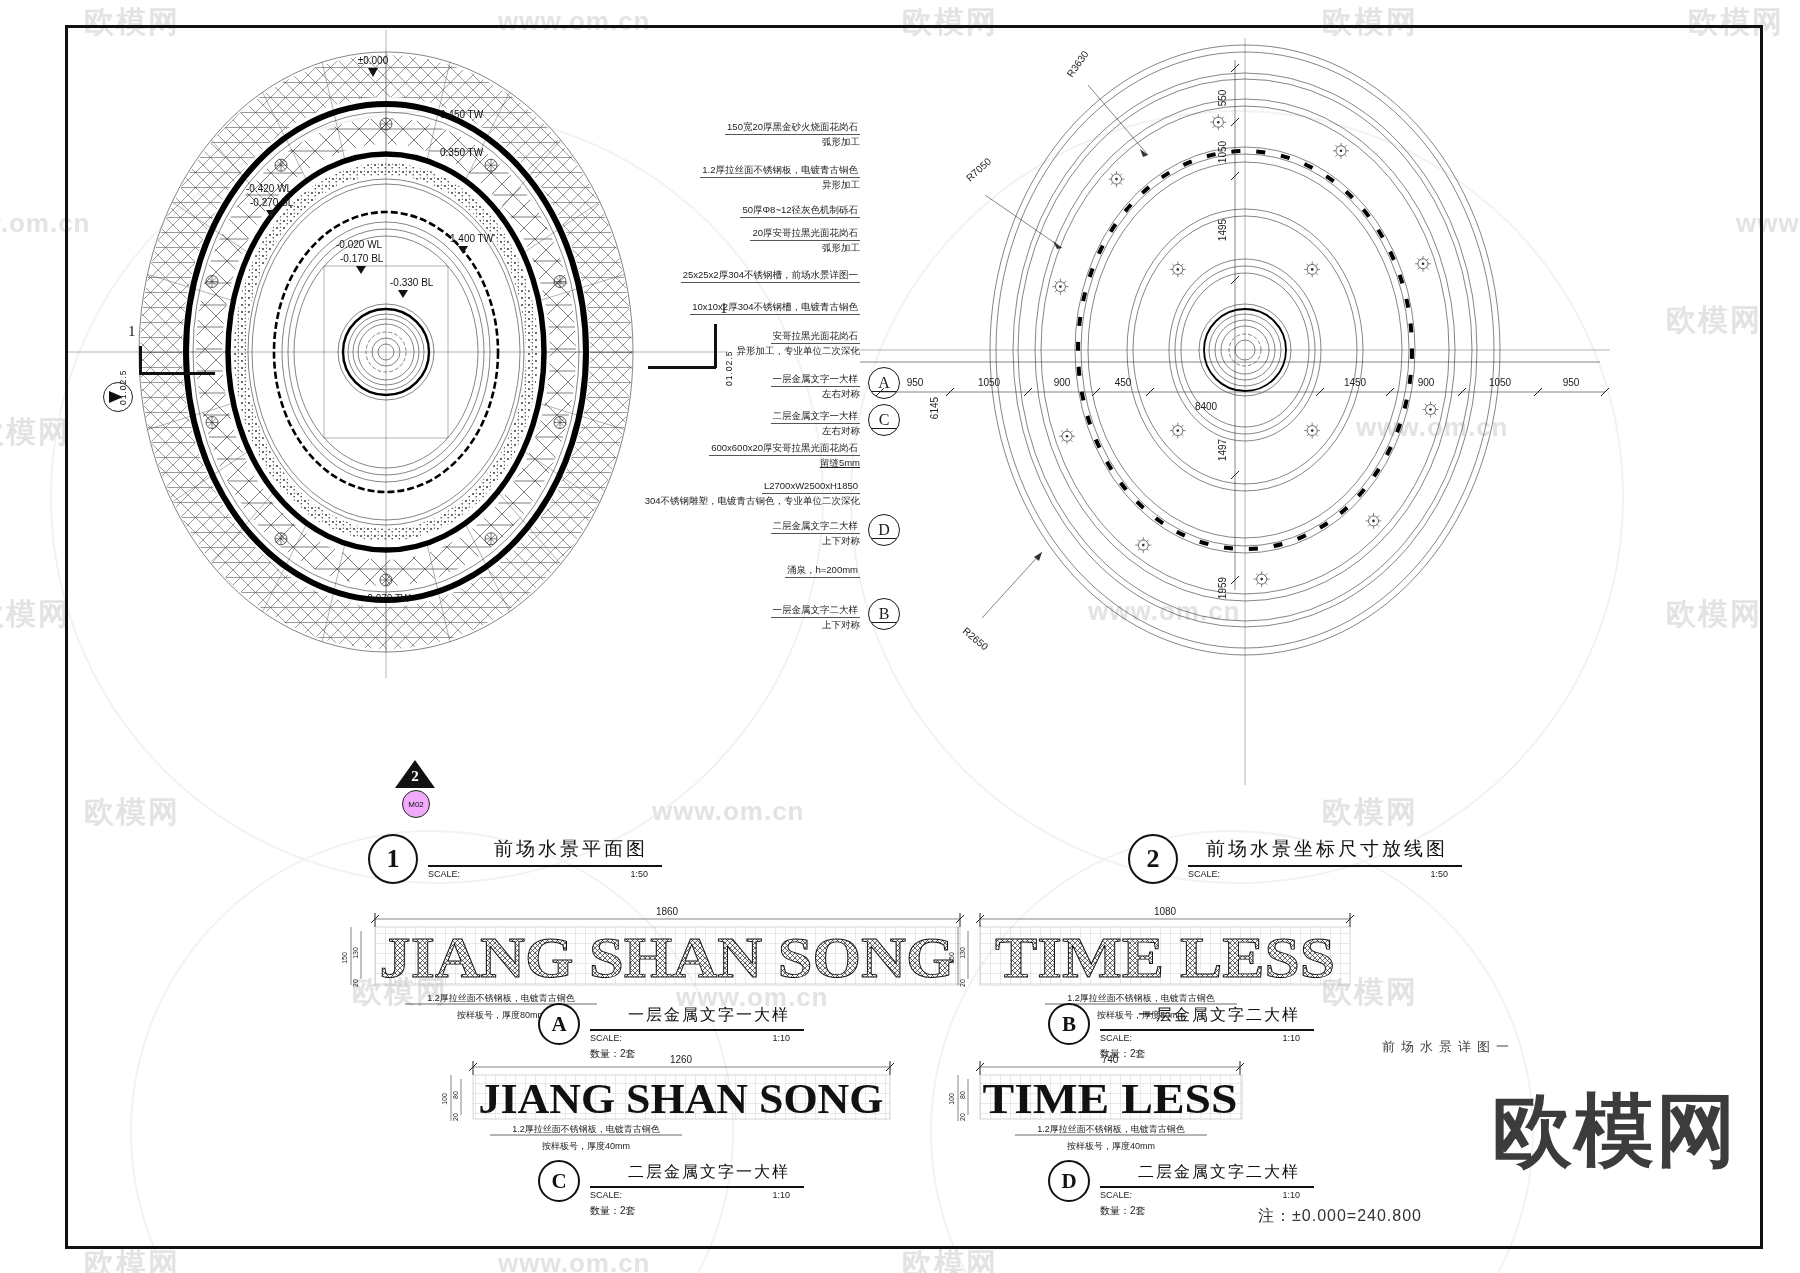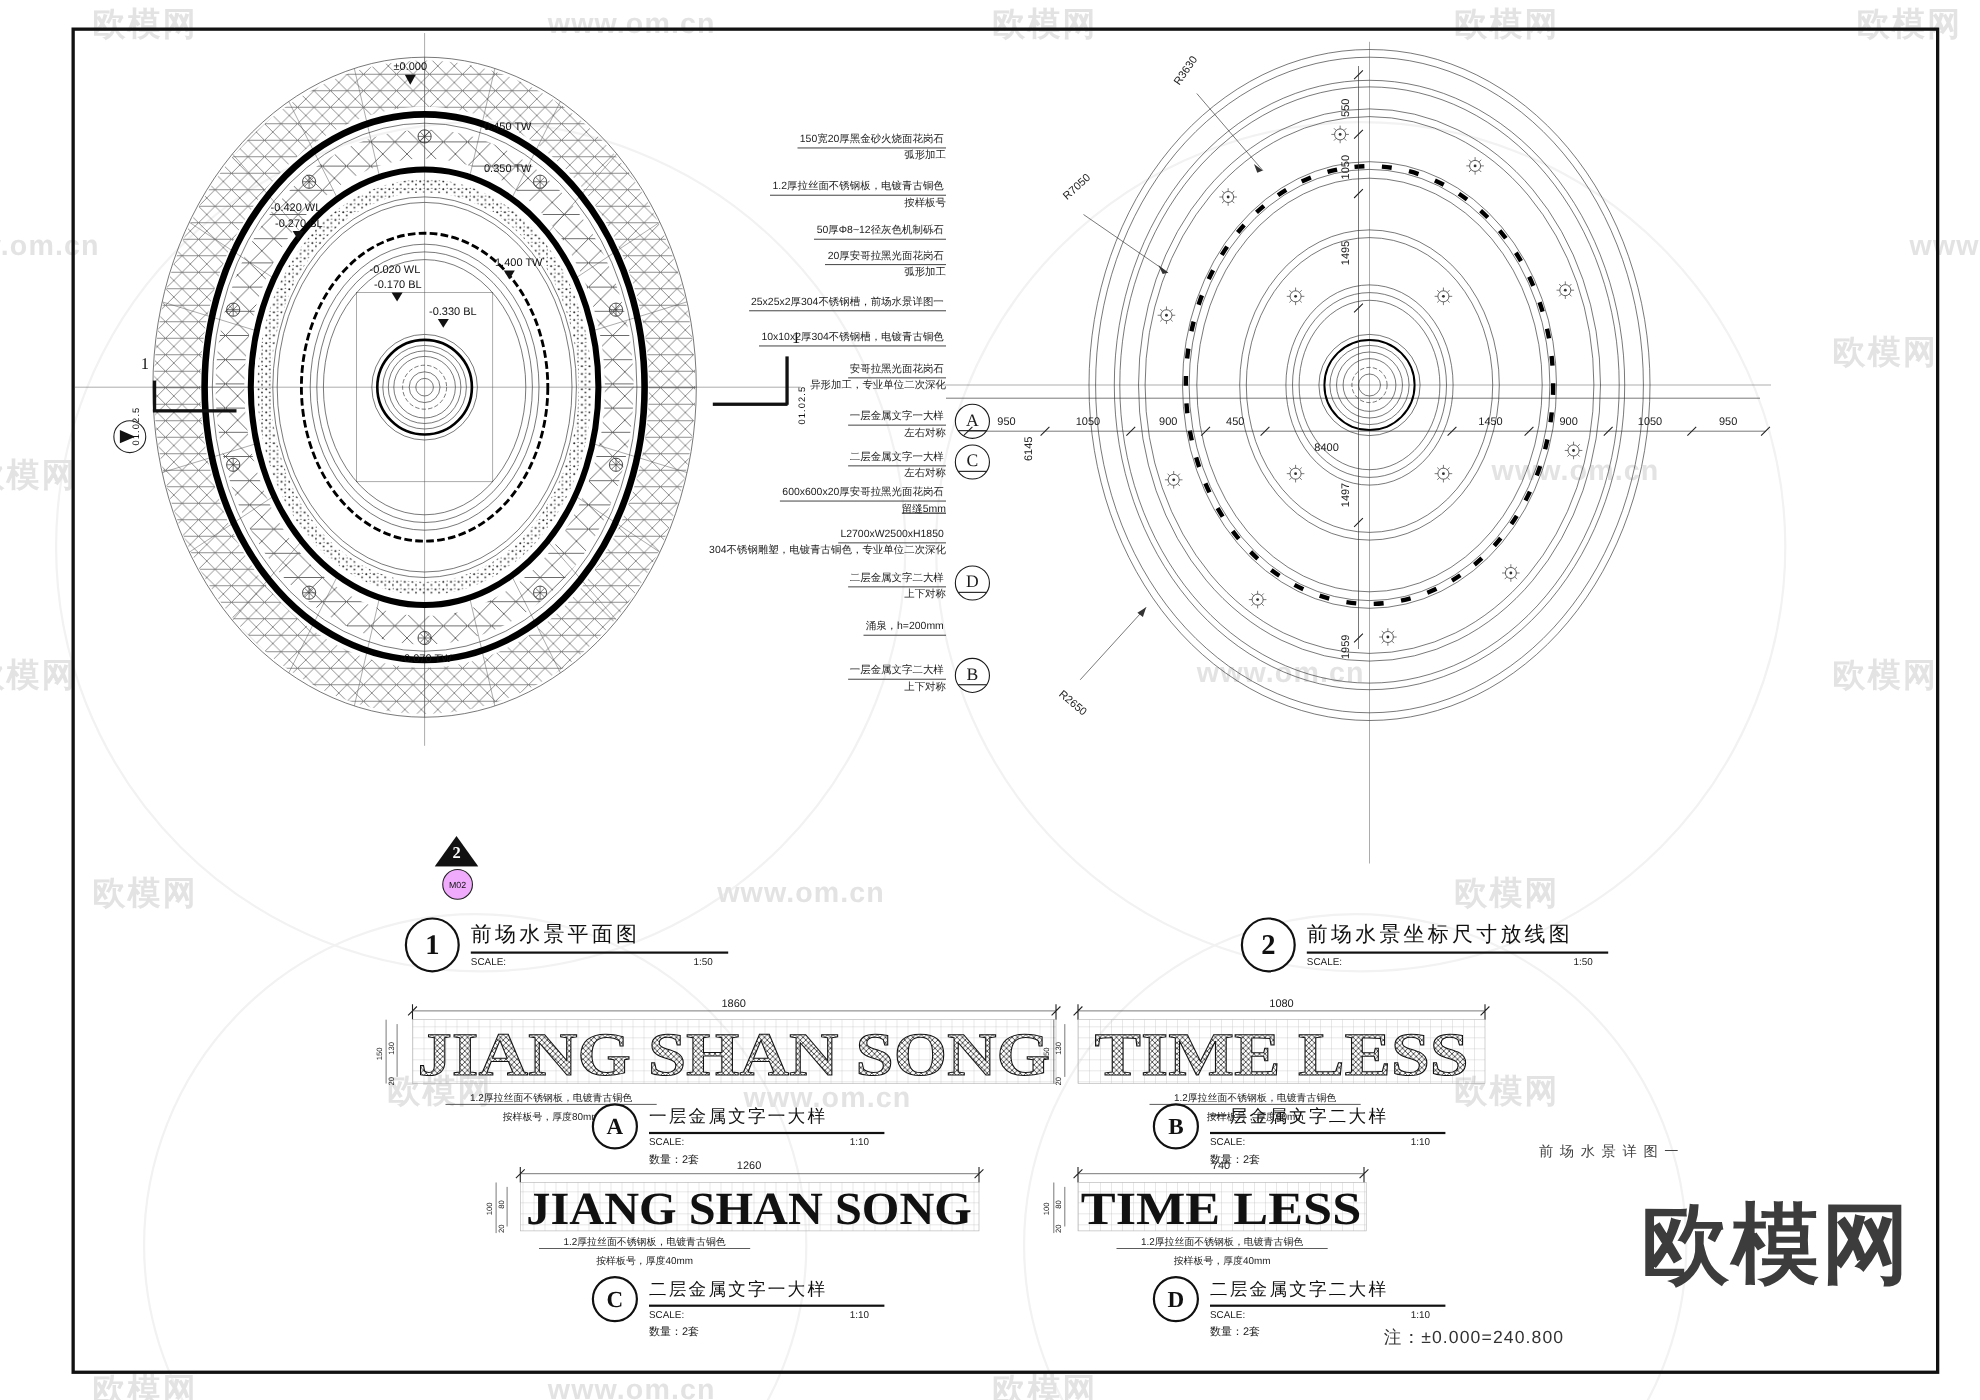--- a/index.html
+++ b/index.html
@@ -30,40 +30,40 @@
           border-radius:50%;display:flex;align-items:center;justify-content:center;
           font:16px "Liberation Serif",serif;background:#fff;}
   .bubble::after{content:"";position:absolute;left:2px;right:2px;bottom:6px;border-top:1.2px solid #1a1a1a;}
   
   .dtitle{position:absolute;display:flex;gap:10px;align-items:flex-start;}
   .numcir{width:46px;height:46px;border:2.6px solid #111;border-radius:50%;flex:0 0 auto;
           display:flex;align-items:center;justify-content:center;
           font:700 26px "Liberation Serif",serif;color:#111;background:#fff;}
   .numcir.small{width:38px;height:38px;font-size:21px;}
   .tcol .t-main{font-size:19px;letter-spacing:3px;color:#111;border-bottom:2.2px solid #111;
-                padding:2px 14px 3px 0;}
+                padding:2px 14px 3px 0;text-align:right;}
   .tcol .t-scale{display:flex;justify-content:space-between;font-size:9px;color:#222;
                  margin-top:2px;padding-right:14px;}
   .tcol .t-qty{font-size:10px;color:#222;margin-top:4px;}
   .stitle .t-main{font-size:16px;letter-spacing:2px;}
   
   .secnum{position:absolute;font:15px "Liberation Serif",serif;color:#111;}
   .secref{position:absolute;font-size:8.5px;color:#111;writing-mode:vertical-rl;
           transform:rotate(180deg);letter-spacing:1px;}
   .secline{position:absolute;background:#111;}
   .arrowcir{position:absolute;width:28px;height:28px;border:1.4px solid #222;border-radius:50%;}
   .arrowcir::after{content:"";position:absolute;left:5px;top:8px;border-left:14px solid #111;
                    border-top:6px solid transparent;border-bottom:6px solid transparent;}
   .tri{position:absolute;width:40px;height:28px;background:#111;
        clip-path:polygon(50% 0,100% 100%,0 100%);display:flex;align-items:flex-end;justify-content:center;}
   .tri span{color:#fff;font:600 15px "Liberation Serif",serif;line-height:24px;}
   .refcir{position:absolute;width:26px;height:26px;border:1.4px solid #222;border-radius:50%;
           display:flex;align-items:center;justify-content:center;font-size:8px;color:#111;background:#f0abfc;}
   
-  .side-title{position:absolute;font-size:13px;letter-spacing:6px;color:#444;margin-left:17px;}
+  .side-title{position:absolute;font-size:13px;letter-spacing:6px;color:#444;}
   .brand-site{position:absolute;font-size:80px;font-weight:700;color:#3c3c3c;letter-spacing:2px;}
   .brand-id{position:absolute;font-size:54px;font-weight:400;color:#3c3c3c;}
   .sheet-note{position:absolute;font-size:16px;color:#333;letter-spacing:1px;}
 </style>
 </head>
 <body>
 
 <div id="page">
 
   <svg width="0" height="0">
@@ -220,21 +220,21 @@
   <div class="secline" style="left:648px;top:366px;width:68px;height:2.5px;"></div>
 
   <div class="tri" style="left:395px;top:760px;">
       <span>2</span>
     </div>
   <div class="refcir" style="left:402px;top:790px;">
       <span>M02</span>
     </div>
 
   <div class="note" style="top:120px;"><div class="nl1">150宽20厚黑金砂火烧面花岗石</div><div>弧形加工</div></div>
-  <div class="note" style="top:163px;"><div class="nl1">1.2厚拉丝面不锈钢板，电镀青古铜色</div><div>按样板号</div></div>
+  <div class="note" style="top:163px;"><div class="nl1">1.2厚拉丝面不锈钢板，电镀青古铜色</div><div>异形加工</div></div>
   <div class="note" style="top:203px;"><div class="nl1">50厚Φ8~12径灰色机制砾石</div></div>
   <div class="note" style="top:226px;"><div class="nl1">20厚安哥拉黑光面花岗石</div><div>弧形加工</div></div>
   <div class="note" style="top:268px;"><div class="nl1">25x25x2厚304不锈钢槽，前场水景详图一</div></div>
   <div class="note" style="top:300px;"><div class="nl1">10x10x2厚304不锈钢槽，电镀青古铜色</div></div>
   <div class="note" style="top:329px;"><div class="nl1">安哥拉黑光面花岗石</div><div>异形加工，专业单位二次深化</div></div>
   <div class="note" style="top:372px;"><span class="bubble">A</span><div class="nl1">一层金属文字一大样</div><div>左右对称</div></div>
   <div class="note" style="top:409px;"><span class="bubble">C</span><div class="nl1">二层金属文字一大样</div><div>左右对称</div></div>
   <div class="note" style="top:441px;text-decoration:underline;"><div class="nl1">600x600x20厚安哥拉黑光面花岗石</div><div>留缝5mm</div></div>
   <div class="note" style="top:479px;"><div class="nl1">L2700xW2500xH1850</div><div>304不锈钢雕塑，电镀青古铜色，专业单位二次深化</div></div>
   <div class="note" style="top:519px;"><span class="bubble">D</span><div class="nl1">二层金属文字二大样</div><div>上下对称</div></div>

